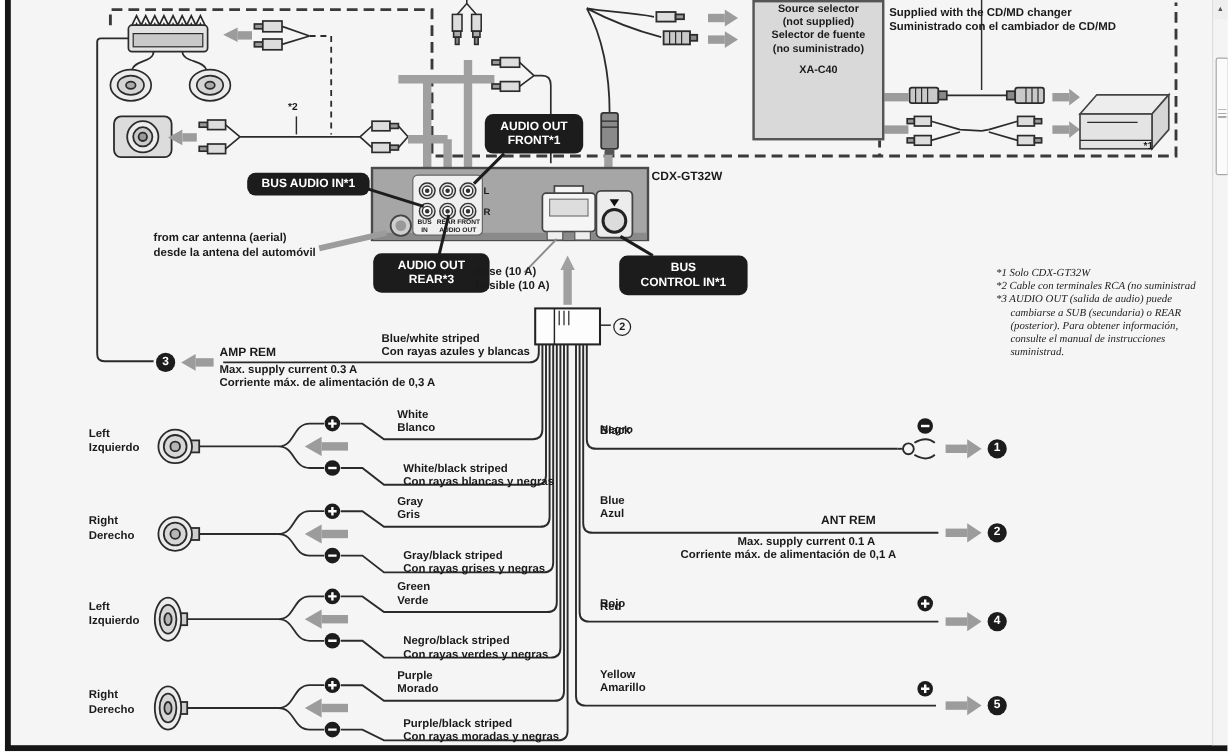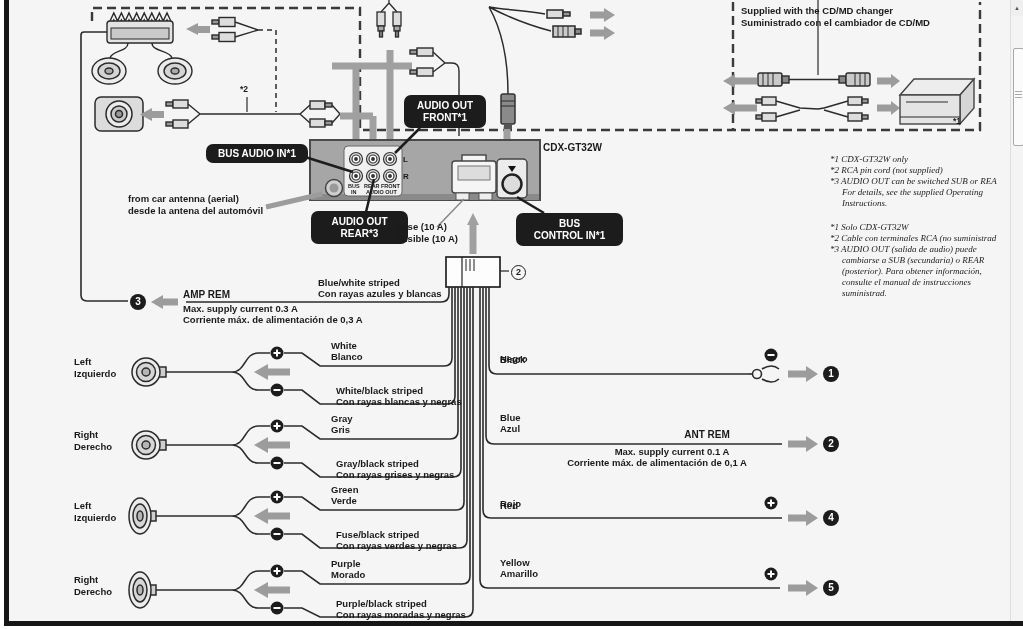--- a/index.html
+++ b/index.html
@@ -356,32 +356,32 @@
 <div class="txt tiny" style="left:364px;top:183px">REAR</div>
 <div class="txt tiny" style="left:381px;top:183px">FRONT</div>
 <div class="txt tiny" style="left:366px;top:189px">AUDIO OUT</div>
 <div class="txt" style="left:396px;top:221px">Fuse (10 A)</div>
 <div class="txt" style="left:396px;top:233px">Fusible (10 A)</div>
 
 <div class="txt sm" style="left:240px;top:84px">*2</div>
 <div class="txt" style="left:128px;top:193px">from car antenna (aerial)</div>
 <div class="txt" style="left:128px;top:205px">desde la antena del automóvil</div>
 
+<div class="selbox">
+  <div>Source selector</div>
+  <div>(not supplied)</div>
+  <div>Selector de fuente</div>
+  <div>(no suministrado)</div>
+  <div style="margin-top:7px">XA-C40</div>
+</div>
 
 <div class="txt" style="left:741px;top:5px">Supplied with the CD/MD changer</div>
 <div class="txt" style="left:741px;top:17px">Suministrado con el cambiador de CD/MD</div>
 <div class="txt sm" style="left:953px;top:116px">*1</div>
 
-<div style="position:absolute;left:830px;top:154px;width:178px;overflow:hidden">
-  <div class="note" style="position:static">*1 CDX-GT32W only</div>
-  <div class="note" style="position:static">*2 RCA pin cord (not supplied)</div>
-  <div class="note" style="position:static">*3 AUDIO OUT can be switched SUB or REA</div>
-  <div class="note ind" style="position:static">For details, see the supplied Operating</div>
-  <div class="note ind" style="position:static">Instructions.</div>
-</div>
 <div style="position:absolute;left:830px;top:222px;width:178px;overflow:hidden">
   <div class="note" style="position:static">*1 Solo CDX-GT32W</div>
   <div class="note" style="position:static">*2 Cable con terminales RCA (no suministrad</div>
   <div class="note" style="position:static">*3 AUDIO OUT (salida de audio) puede</div>
   <div class="note ind" style="position:static">cambiarse a SUB (secundaria) o REAR</div>
   <div class="note ind" style="position:static">(posterior). Para obtener información,</div>
   <div class="note ind" style="position:static">consulte el manual de instrucciones</div>
   <div class="note ind" style="position:static">suministrad.</div>
 </div>
 
@@ -404,21 +404,21 @@
 <div class="txt" style="left:74px;top:441px">Derecho</div>
 <div class="txt" style="left:331px;top:413px">Gray</div>
 <div class="txt" style="left:331px;top:424px">Gris</div>
 <div class="txt" style="left:336px;top:458px">Gray/black striped</div>
 <div class="txt" style="left:336px;top:469px">Con rayas grises y negras</div>
 
 <div class="txt" style="left:74px;top:500px">Left</div>
 <div class="txt" style="left:74px;top:512px">Izquierdo</div>
 <div class="txt" style="left:331px;top:484px">Green</div>
 <div class="txt" style="left:331px;top:495px">Verde</div>
-<div class="txt" style="left:336px;top:529px">Fuse/black striped</div>
+<div class="txt" style="left:336px;top:529px">Negro/black striped</div>
 <div class="txt" style="left:336px;top:540px">Con rayas verdes y negras</div>
 
 <div class="txt" style="left:74px;top:574px">Right</div>
 <div class="txt" style="left:74px;top:586px">Derecho</div>
 <div class="txt" style="left:331px;top:558px">Purple</div>
 <div class="txt" style="left:331px;top:569px">Morado</div>
 <div class="txt" style="left:336px;top:598px">Purple/black striped</div>
 <div class="txt" style="left:336px;top:609px">Con rayas moradas y negras</div>
 
 <div class="txt" style="left:500px;top:354px">Black</div>

